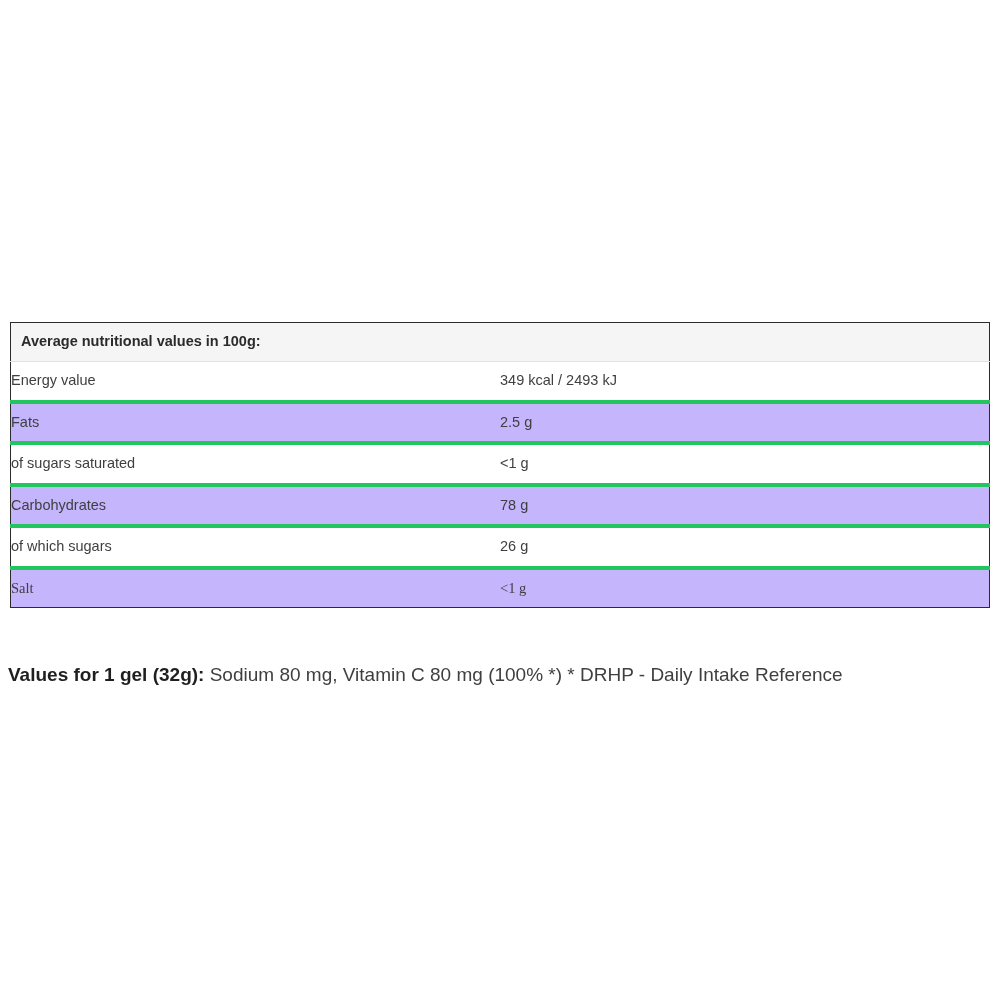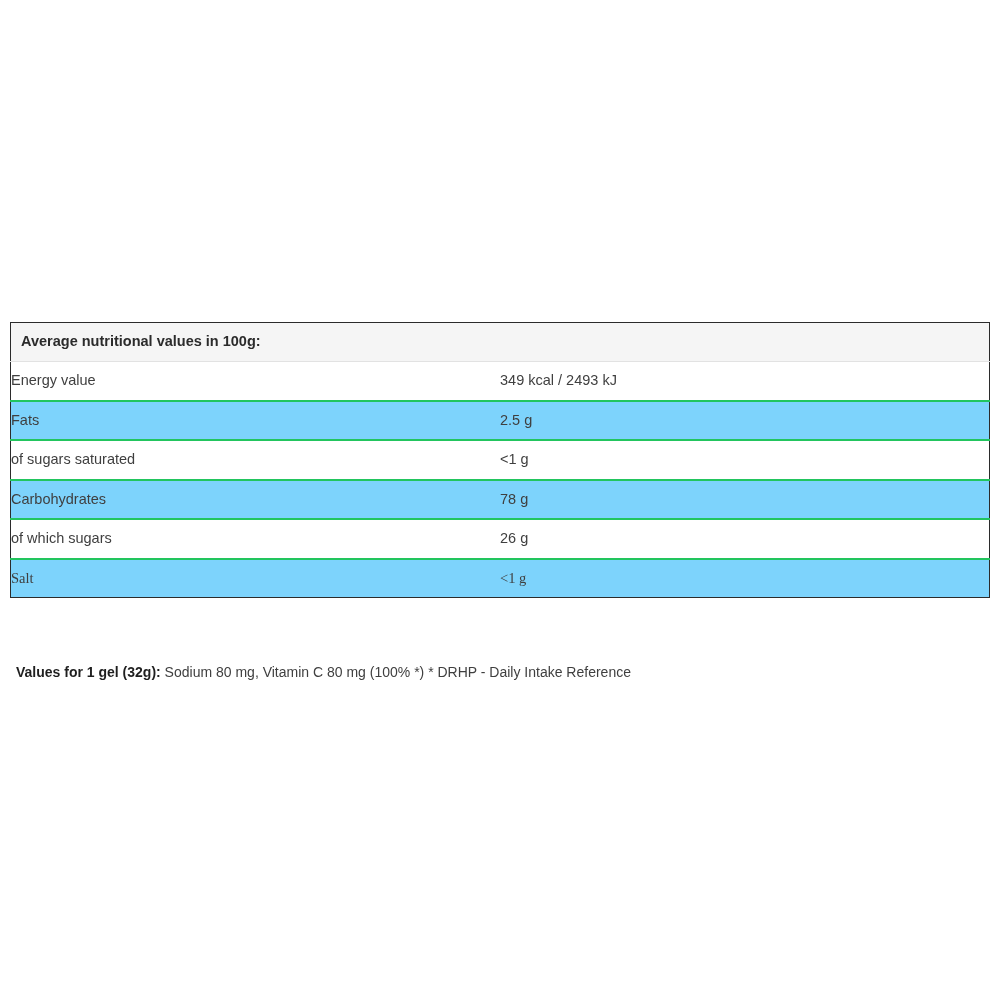--- a/index.html
+++ b/index.html
@@ -43,48 +43,48 @@
   }
   .row-head td {
     background: #f5f5f5;
     height: 38px;
     padding-left: 10px;
     font-weight: bold;
     color: #2b2b2b;
     border-bottom: 1px solid #e2e2e2;
   }
   tr.alt td {
-    background: #7dd3fc;
+    background: #c4b5fd;
   }
   tr.plain td {
     background: #ffffff;
   }
   .nutrition-table tbody tr td {
     height: 37.5px;
-    border-bottom: 2px solid #22c55e;
+    border-bottom: 4px solid #22c55e;
   }
   .nutrition-table tbody tr:last-child td {
     border-bottom: none;
     font-family: Liberation Serif, serif;
   }
   .cell-label {
     padding-left: 10px;
     width: 500px;
     color: #3f3f3f;
   }
   .cell-value {
     padding-left: 8px;
     color: #3f3f3f;
   }
   .footnote {
     position: absolute;
-    left: 16px;
+    left: 8px;
     top: 663px;
     width: 980px;
-    font-size: 14px;
+    font-size: 19px;
     color: #3f3f3f;
     line-height: 1.3;
   }
   .footnote b {
     color: #1f1f1f;
   }
 </style>
 </head>
 <body>
 

